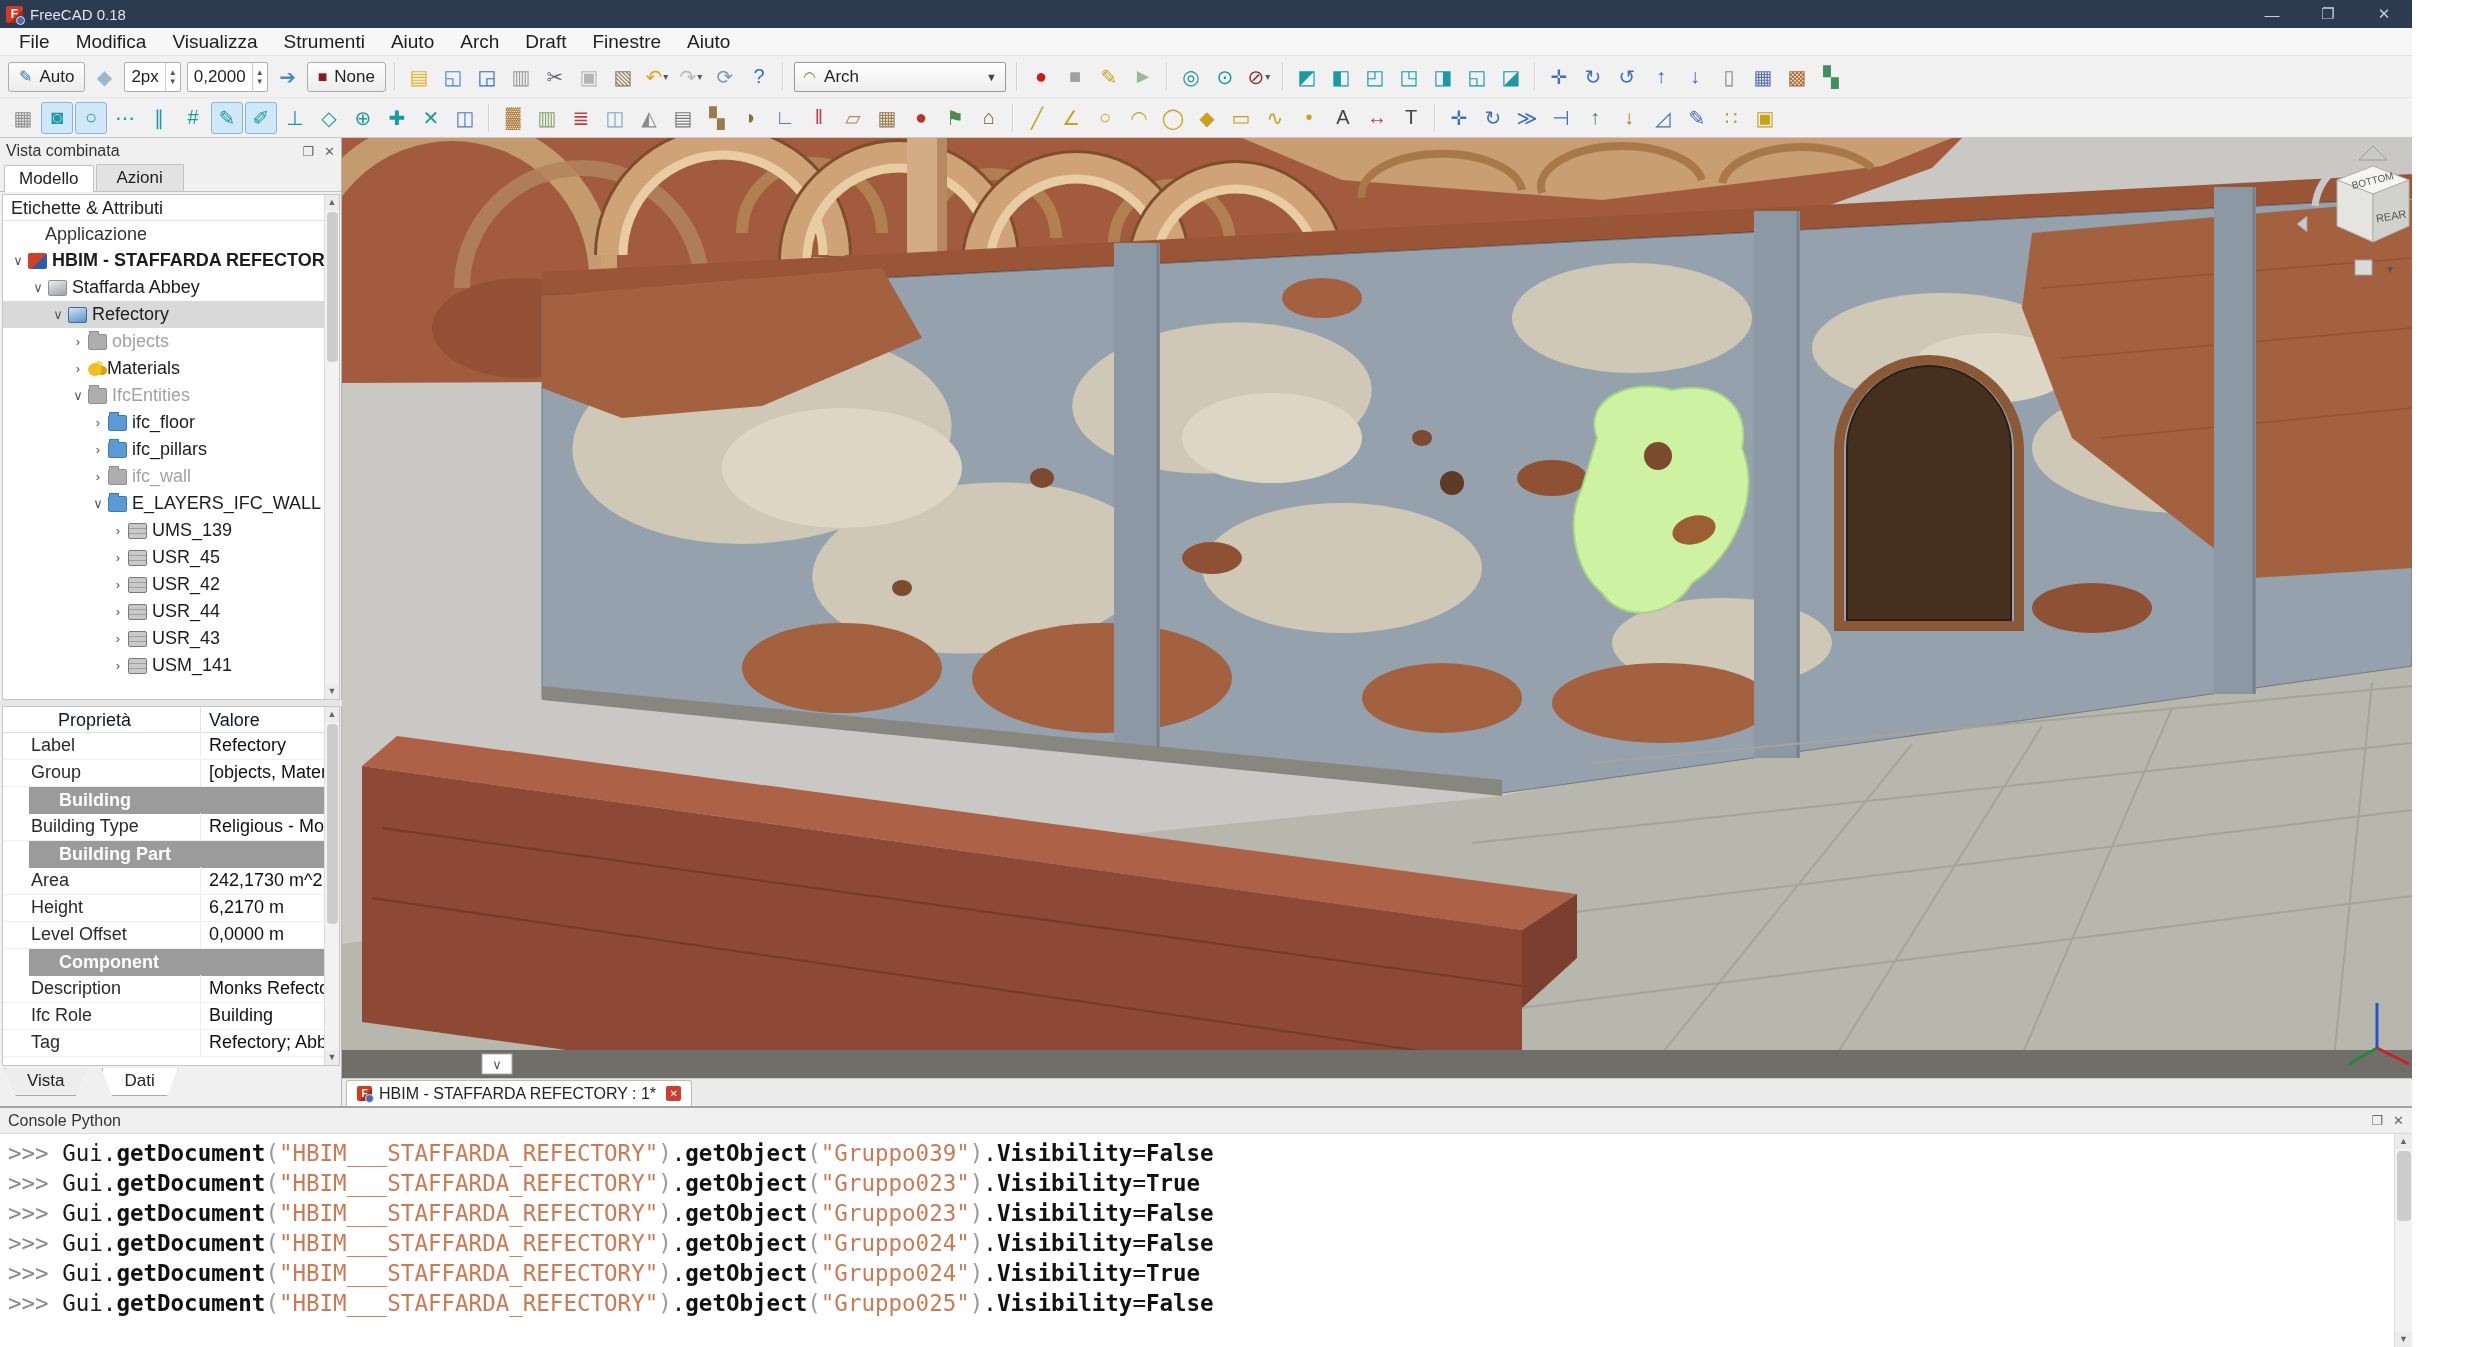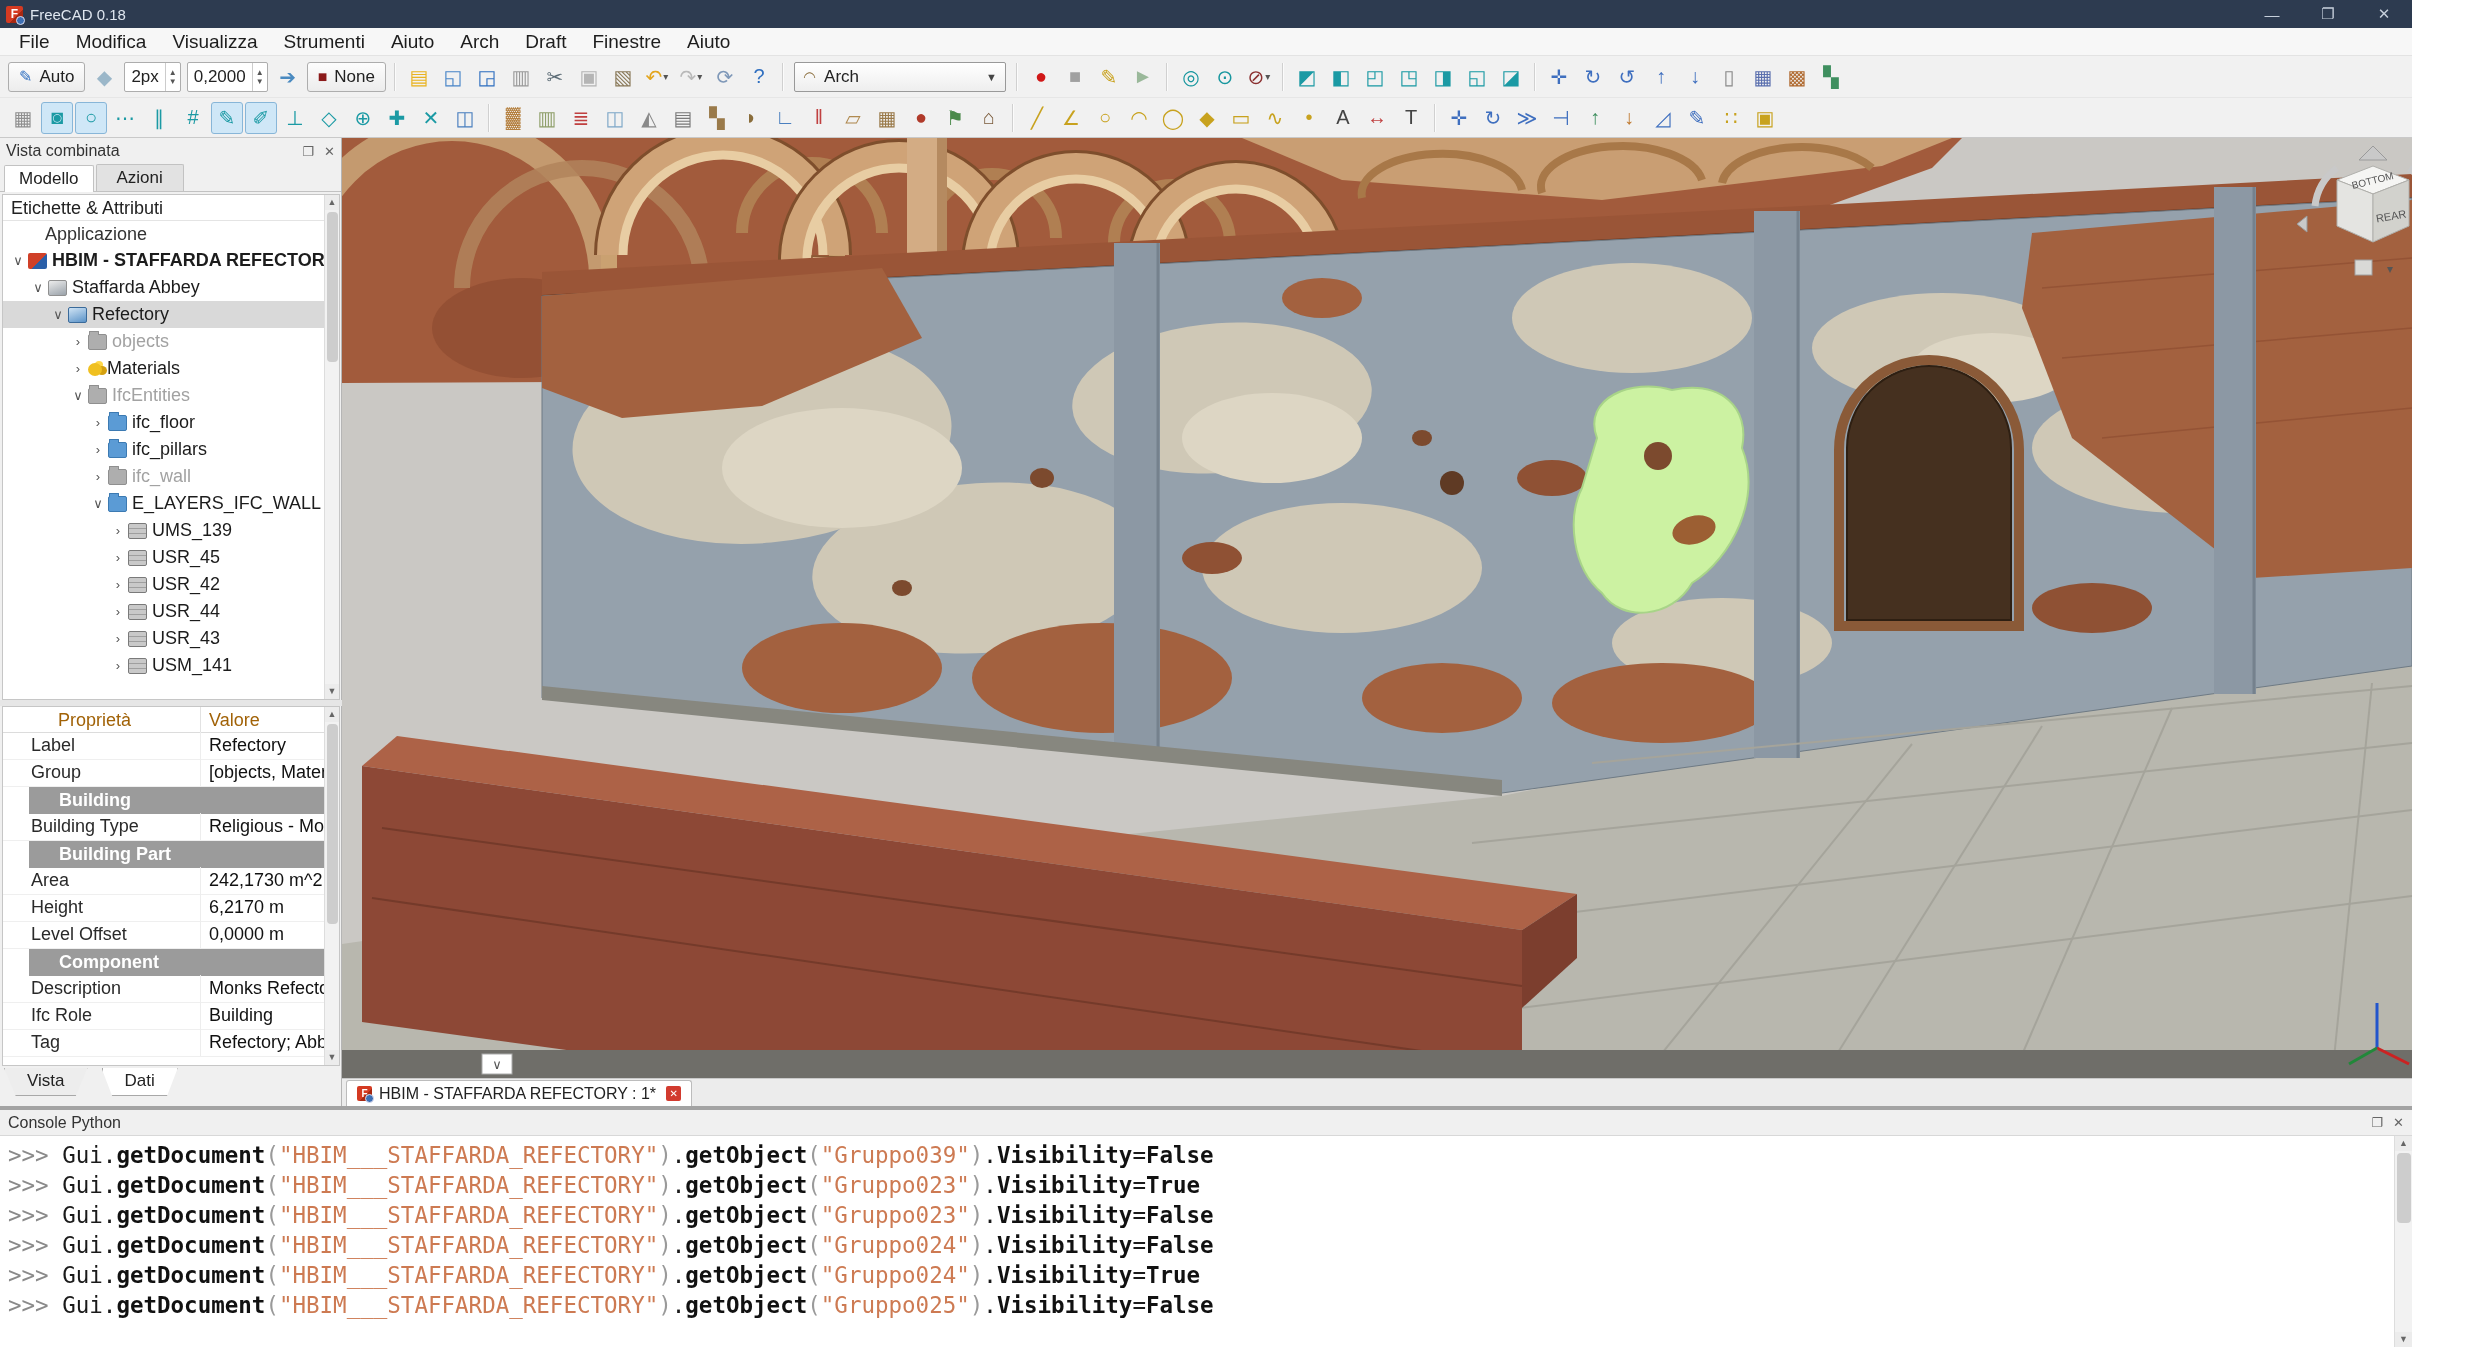--- a/index.html
+++ b/index.html
@@ -61,41 +61,41 @@
   .i-fold-b{background:#5b9bd5;border:1px solid #3c7ab2;}
   .i-fold-g::before,.i-fold-b::before{content:"";position:absolute;left:0;top:-4px;width:8px;height:3px;background:inherit;border:inherit;border-bottom:none;border-radius:1px 1px 0 0;}
   .i-mat{background:#f0c020;border-radius:50%;width:14px;height:13px;margin-top:2px;box-shadow:7px 1px 0 -2px #d4a010,4px -5px 0 -3px #ffd84a;}
   .i-wall{background:repeating-linear-gradient(#c9c9c9 0 4px,#9f9f9f 4px 5px);border:1px solid #7a7a7a;}
   .tree-scroll{position:absolute;right:0;top:0;width:15px;height:100%;background:#f2f2f2;border-left:1px solid #ddd;}
   .scr-btn{height:15px;width:100%;font-size:9px;color:#666;text-align:center;line-height:15px;background:#ececec;}
   .scr-thumb{position:absolute;left:2px;width:11px;background:#cdcdcd;border-radius:4px;}
 
   
   #propbox{position:absolute;left:2px;top:568px;width:338px;height:360px;background:#ffffff;border:1px solid #c6c6c6;overflow:hidden;}
-  .prop-head{display:flex;height:26px;border-bottom:1px solid #dcdcdc;color:#a16207;font-size:18px;}
+  .prop-head{display:flex;height:26px;border-bottom:1px solid #dcdcdc;color:#0f172a;font-size:18px;}
   .prop-head .c1{width:198px;padding-left:55px;line-height:26px;border-right:1px solid #e2e2e2;}
   .prop-head .c2{flex:1;padding-left:8px;line-height:26px;}
   .prow{display:flex;height:27px;border-bottom:1px solid #efefef;font-size:18px;align-items:flex-end;}
   .prow .c1{width:198px;padding-left:28px;line-height:27px;color:#2a2a2a;border-right:1px solid #ededed;overflow:hidden;white-space:nowrap;}
   .prow .c2{flex:1;padding-left:8px;line-height:27px;color:#111;overflow:hidden;white-space:nowrap;}
   .pgroup{height:27px;background:#9b9b9b;color:#ffffff;font-weight:bold;font-size:18px;line-height:27px;padding-left:30px;margin-left:26px;}
   .prop-scroll{position:absolute;right:0;top:0;width:15px;height:100%;background:#f2f2f2;border-left:1px solid #ddd;}
   #btabs{position:absolute;left:4px;top:930px;height:30px;display:flex;align-items:flex-start;gap:14px;}
   .btab{padding:3px 22px 4px;font-size:17px;color:#222;background:#ededed;border:1px solid #a8a8a8;border-top:none;clip-path:polygon(0 0,100% 0,86% 100%,14% 100%);}
   .btab.active{background:#ffffff;}
 
   
   #viewport{left:342px;top:138px;width:2070px;height:940px;background:#cac8c4;overflow:hidden;}
   #vp-tabbar{left:342px;top:1078px;width:2070px;height:28px;background:#ececec;border-top:1px solid #c9c9c9;display:flex;align-items:flex-end;}
   .vp-tab{height:26px;background:#ffffff;border:1px solid #bcbcbc;border-bottom:none;display:flex;align-items:center;padding:0 10px;font-size:16px;color:#222;margin-left:4px;border-radius:3px 3px 0 0;}
   .vp-tab .fc-logo{width:15px;height:15px;line-height:15px;font-size:10px;margin:0 7px 0 0;}
   .vp-close{width:15px;height:15px;background:#d23b2f;border-radius:2px;margin-left:10px;color:#fff;font-size:10px;line-height:15px;text-align:center;}
 
   
-  #console{left:0;top:1106px;width:2412px;height:241px;background:#ffffff;border-top:4px solid #a3a3a3;}
+  #console{left:0;top:1106px;width:2412px;height:241px;background:#ffffff;border-top:2px solid #a3a3a3;}
   .console-head{height:26px;background:#f0f0f0;border-bottom:1px solid #d8d8d8;display:flex;align-items:center;padding:0 8px;font-size:16px;color:#333;}
   .console-head .ph-icons{margin-left:auto;display:flex;gap:10px;color:#666;font-size:13px;}
   #console-body{position:absolute;left:0;top:26px;right:18px;bottom:0;padding:4px 0 0 8px;overflow:hidden;}
   .cline{height:30px;line-height:30px;font-family:"DejaVu Sans Mono",monospace;font-size:22.5px;white-space:pre;color:#1a1a1a;}
   .c-pr{color:#8a8a8a;}
   .c-fn{font-weight:bold;color:#111;}
   .c-st{color:#cd7a52;}
   .c-par{color:#9a9a9a;}
   .c-kw{font-weight:bold;color:#111;}
   .console-scroll{position:absolute;right:0;top:26px;width:18px;bottom:0;background:#f2f2f2;border-left:1px solid #ddd;}

